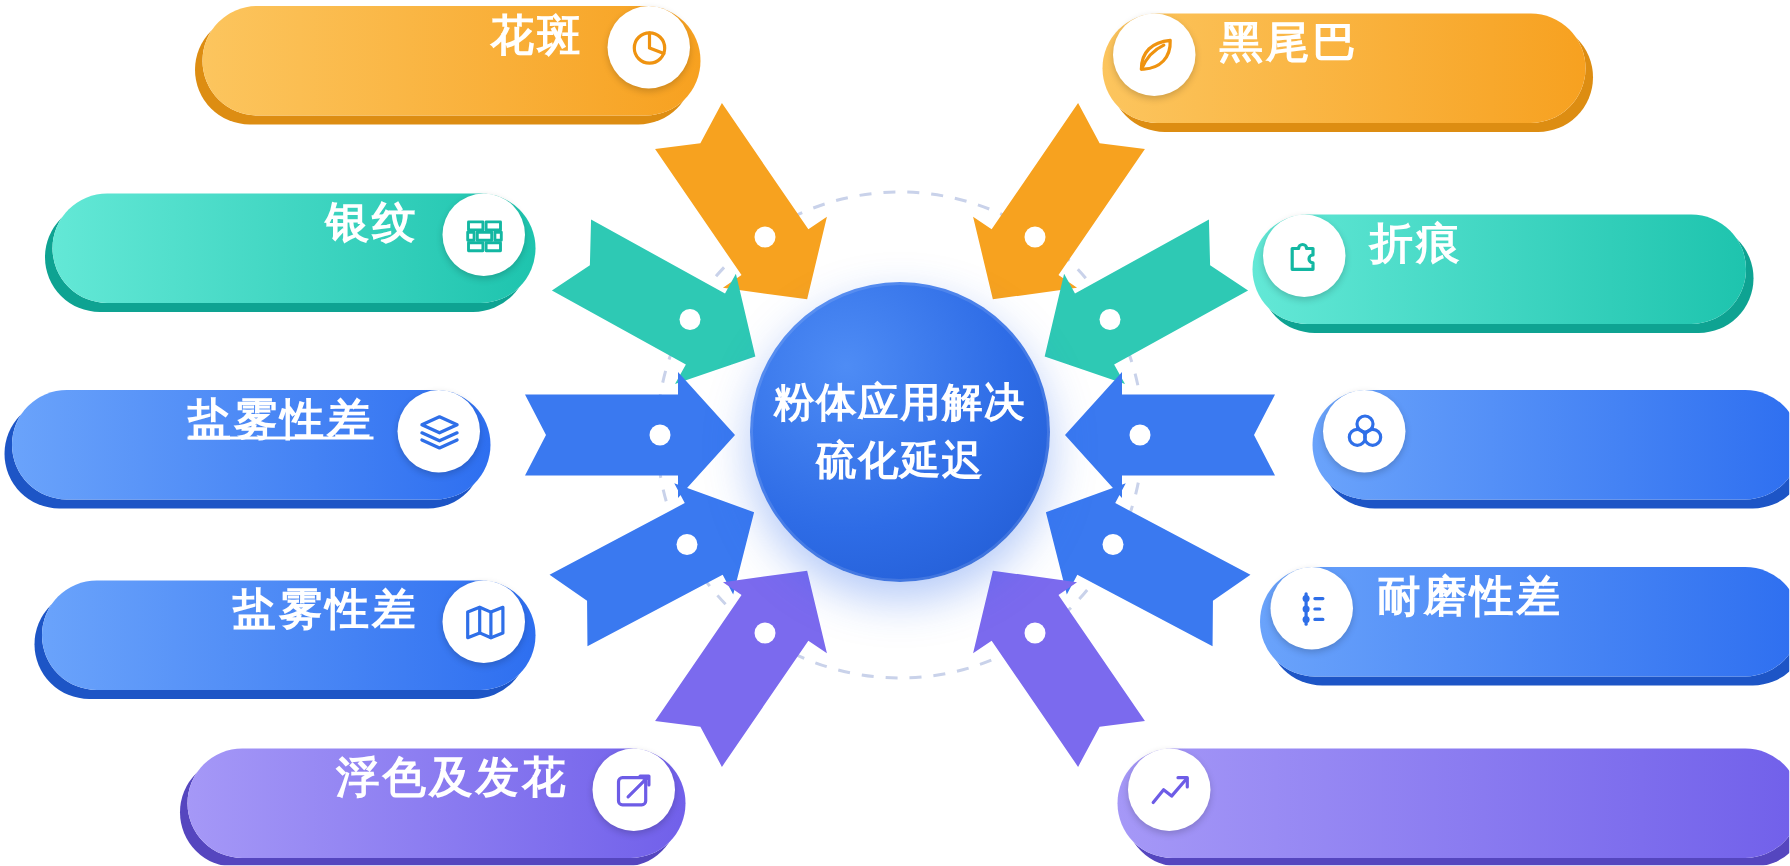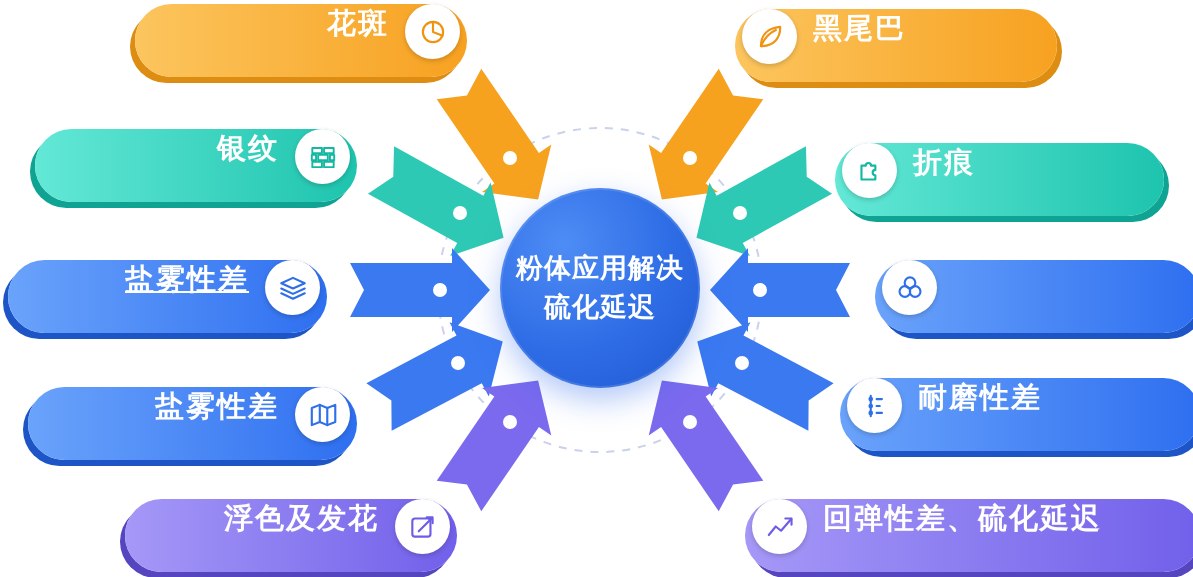--- a/index.html
+++ b/index.html
@@ -166,16 +166,15 @@
     </span>
   </div>
 
   <div class="pill pill-right pill-purple" style="left:745px;top:499px;width:448px;">
     <span class="icon-circle">
       <svg viewBox="0 0 30 30">
         <path d="M4.5 22.5 L11 14.5 L16 18.5 L25.5 7.5"></path>
         <path d="M20 7 H25.8 V12.8"></path>
       </svg>
     </span>
-    <span class="pill-label">回弹性差、硫化延迟</span>
   </div>
 
 </div>
 
 </body></html>

